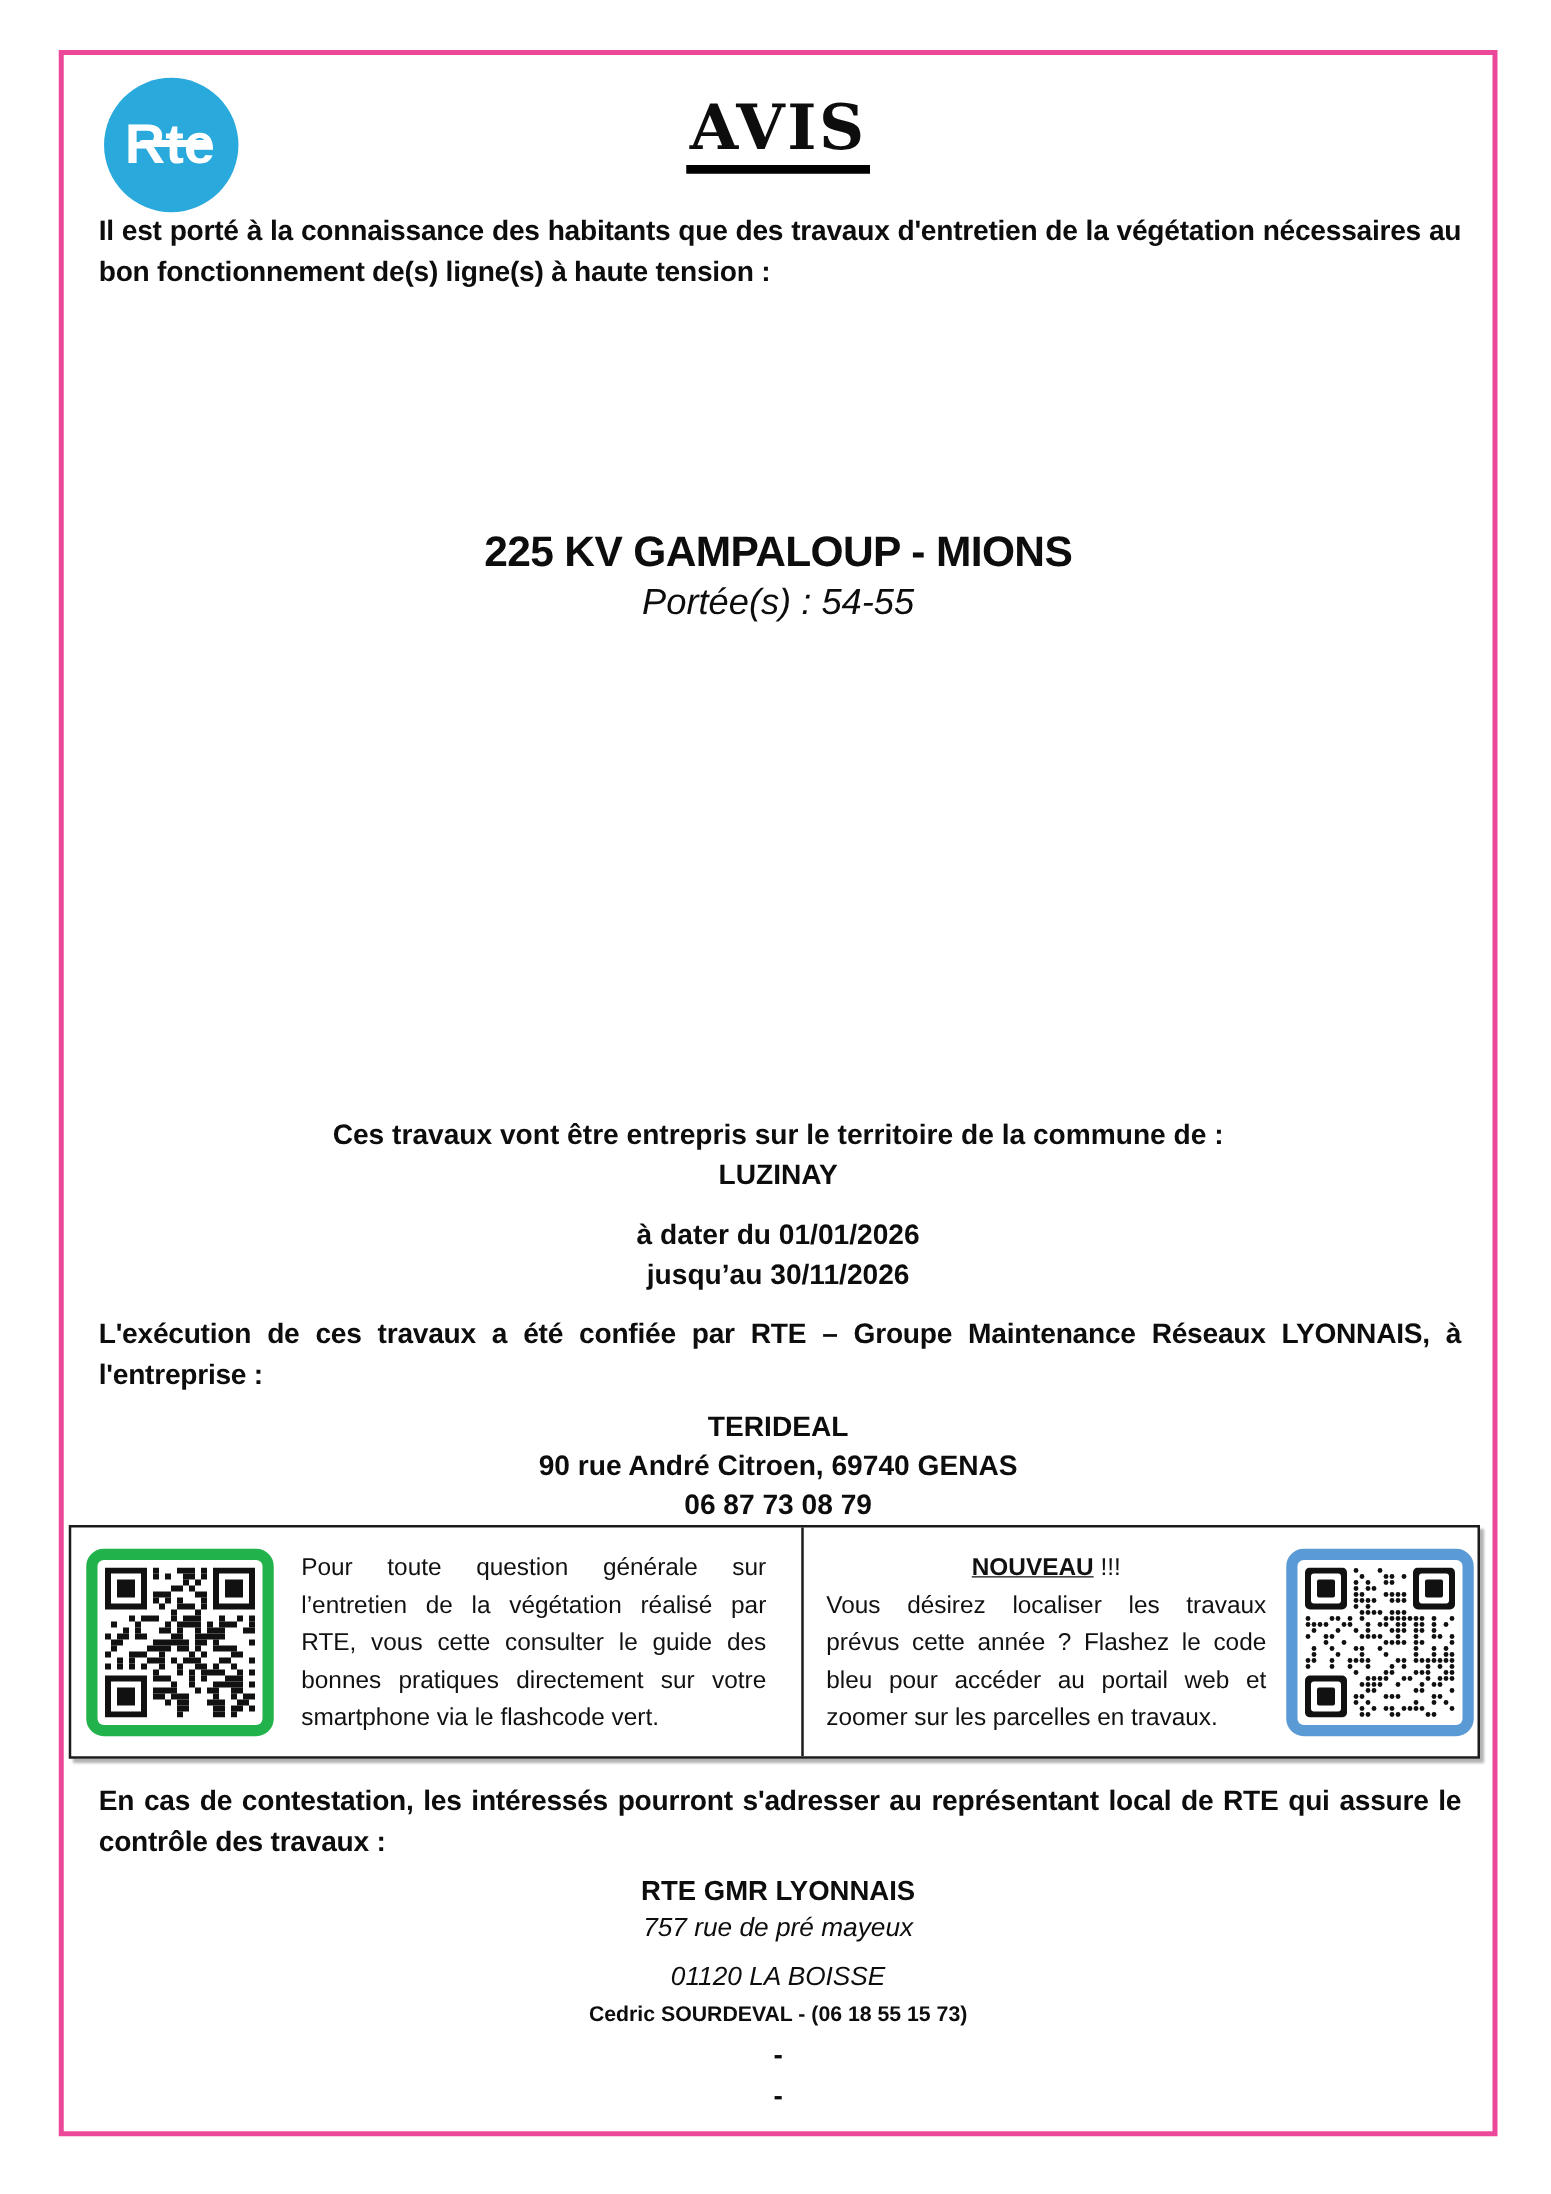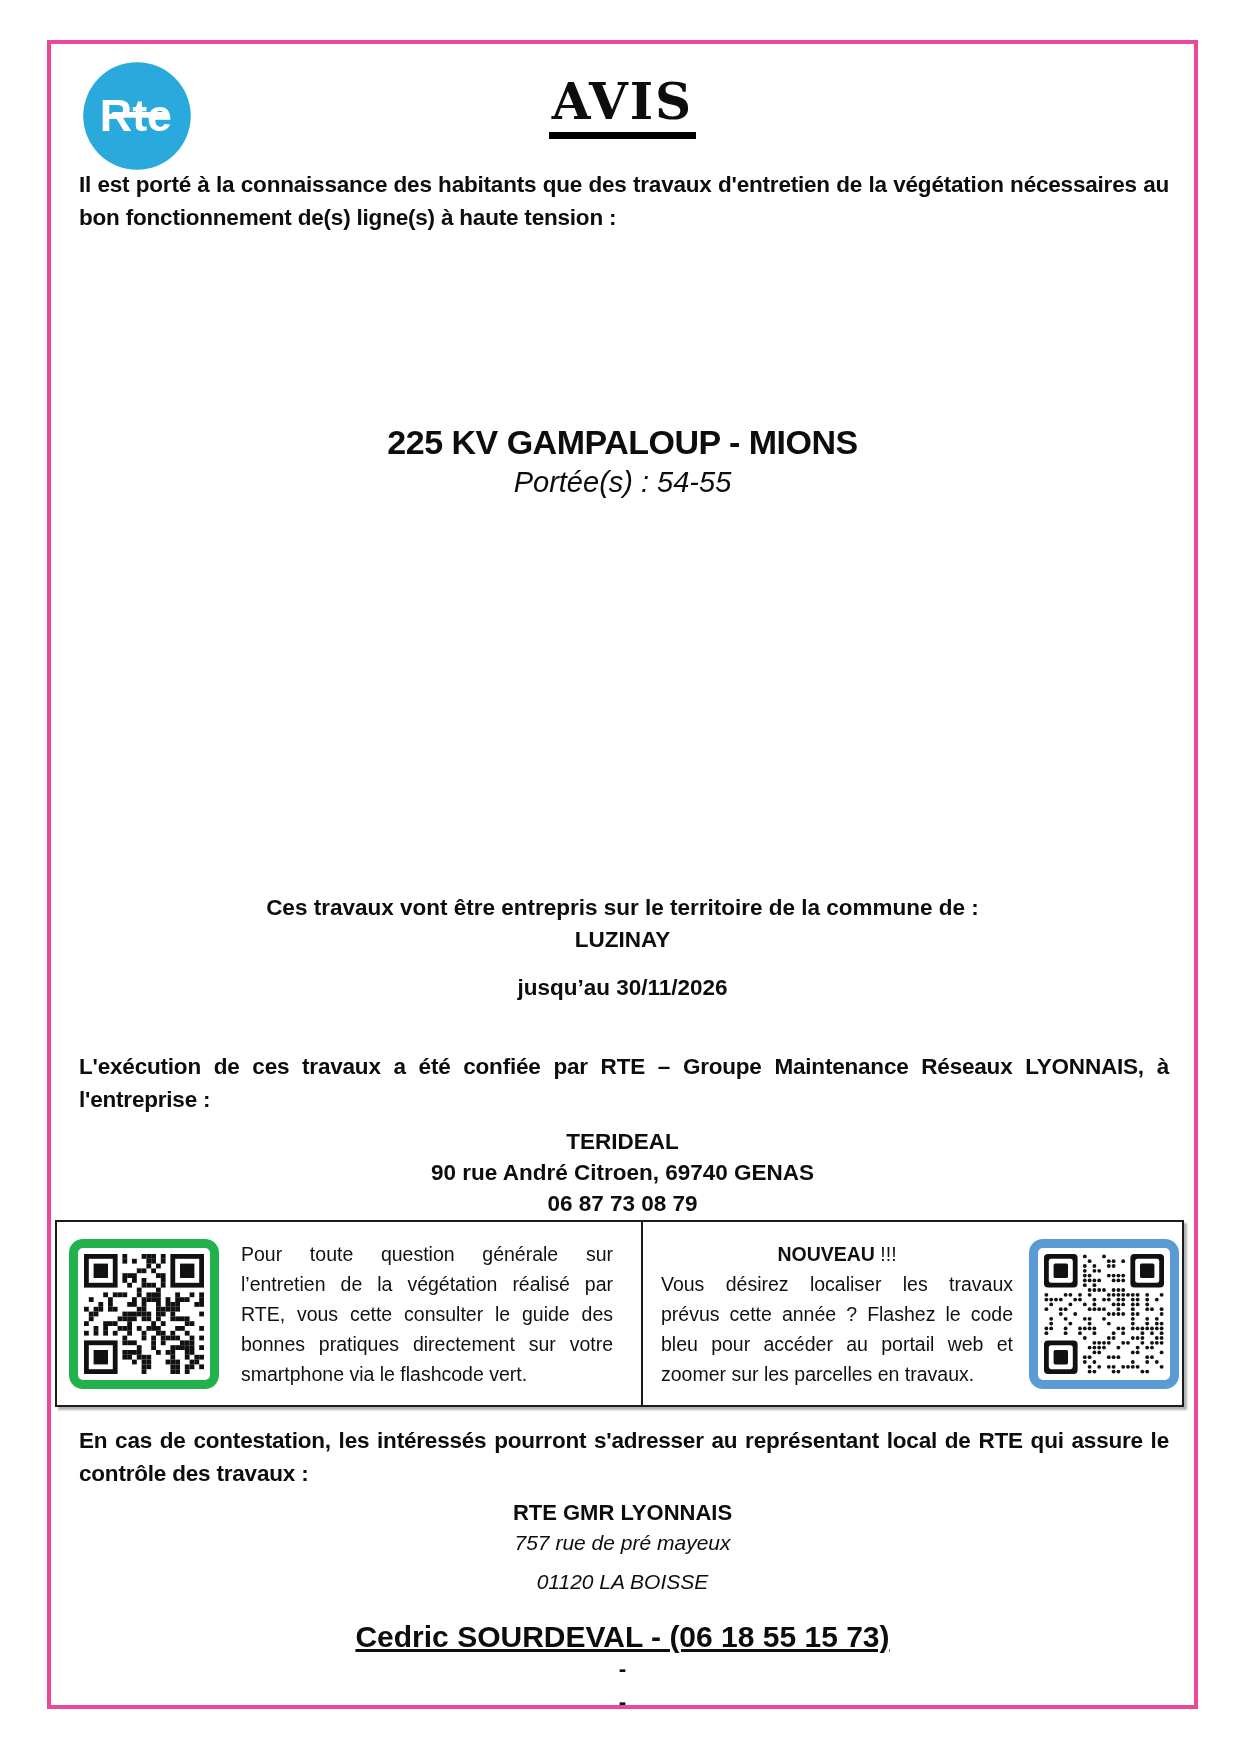--- a/index.html
+++ b/index.html
@@ -44,27 +44,27 @@
     width:120px;height:120px;
   }
   .qr-wrap.green{border:9px solid #22b24c;margin-left:12px;}
   .qr-wrap.blue{border:9px solid #5b9bd5;margin-left:16px;}
   .panel-text{
     font-size:19.5px;line-height:30px;text-align:justify;color:#111;
   }
   .panel-text.left{width:372px;margin-left:22px;}
   .panel-right{width:352px;margin-left:48px;}
   .panel-right .nouveau-line{text-align:center;font-size:19.5px;line-height:30px;color:#111;}
-  .panel-right .nouveau-line b{font-weight:bold;}
+  .panel-right .nouveau-line b{font-weight:bold;text-decoration:underline;}
   .contestation{left:28px;top:1380px;width:1090px;}
   .gmr-block{left:0;top:1454px;width:100%;color:#0d0d0d;}
   .gmr-org{font-weight:bold;font-size:22px;line-height:30px;}
   .gmr-addr{font-style:italic;font-size:21px;line-height:30px;}
   .gmr-addr2{font-style:italic;font-size:21px;line-height:30px;margin-top:9px;}
-  .gmr-contact{font-weight:bold;font-size:30px;line-height:30px;margin-top:25px;text-decoration:underline;}
+  .gmr-contact{font-weight:bold;font-size:17px;line-height:30px;}
   .gmr-dash{font-weight:bold;font-size:22.5px;line-height:33px;}
   svg text{font-family:"Liberation Sans",sans-serif;}
 </style>
 </head>
 <body>
 
 <div class="page">
 
   <div class="abs logo-wrap">
     <svg viewBox="0 0 100 100" width="112" height="112">
@@ -84,20 +84,21 @@
     <div class="line-name">225 KV GAMPALOUP - MIONS</div>
     <div class="line-spans">Portée(s) : 54-55</div>
   </div>
 
   <div class="abs commune-block centered">
     <div>Ces travaux vont être entrepris sur le territoire de la commune de :</div>
     <div>LUZINAY</div>
   </div>
 
   <div class="abs dates-block centered">
+    <div>à dater du 01/01/2026</div>
     <div>jusqu’au 30/11/2026</div>
   </div>
 
   <div class="abs contractor-intro bold-par">L'exécution de ces travaux a été confiée par RTE – Groupe Maintenance Réseaux LYONNAIS, à l'entreprise :</div>
 
   <div class="abs contractor-block centered">
     <div>TERIDEAL</div>
     <div>90 rue André Citroen, 69740 GENAS</div>
     <div>06 87 73 08 79</div>
   </div>

